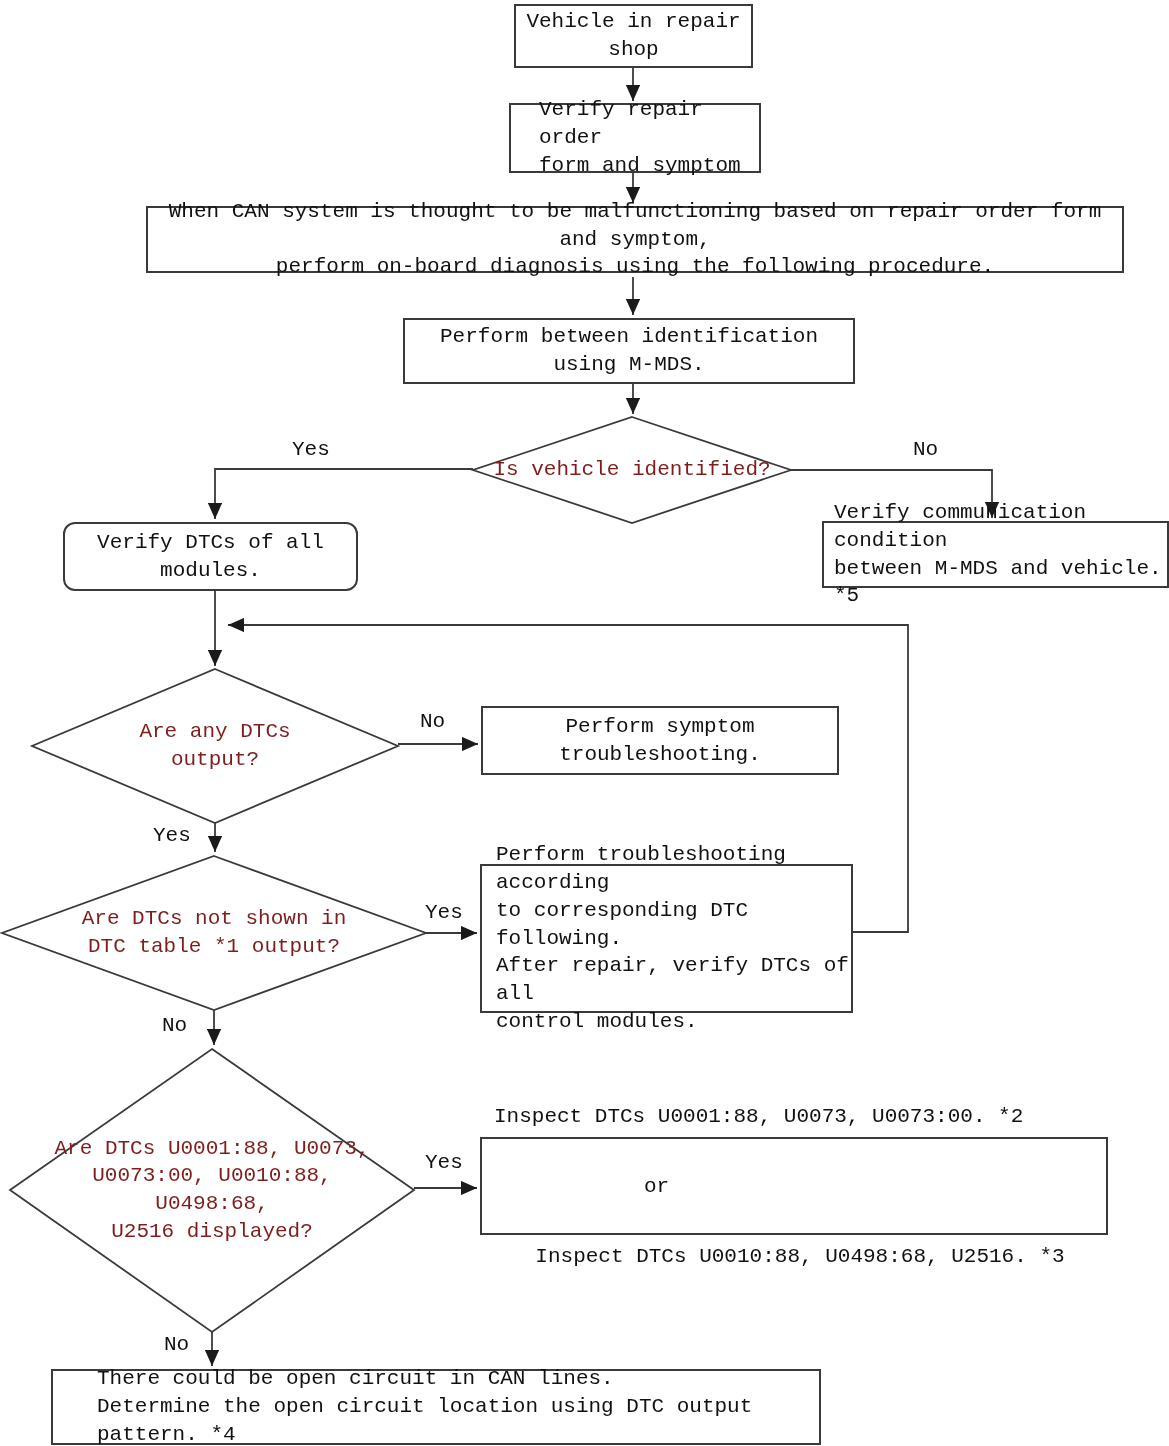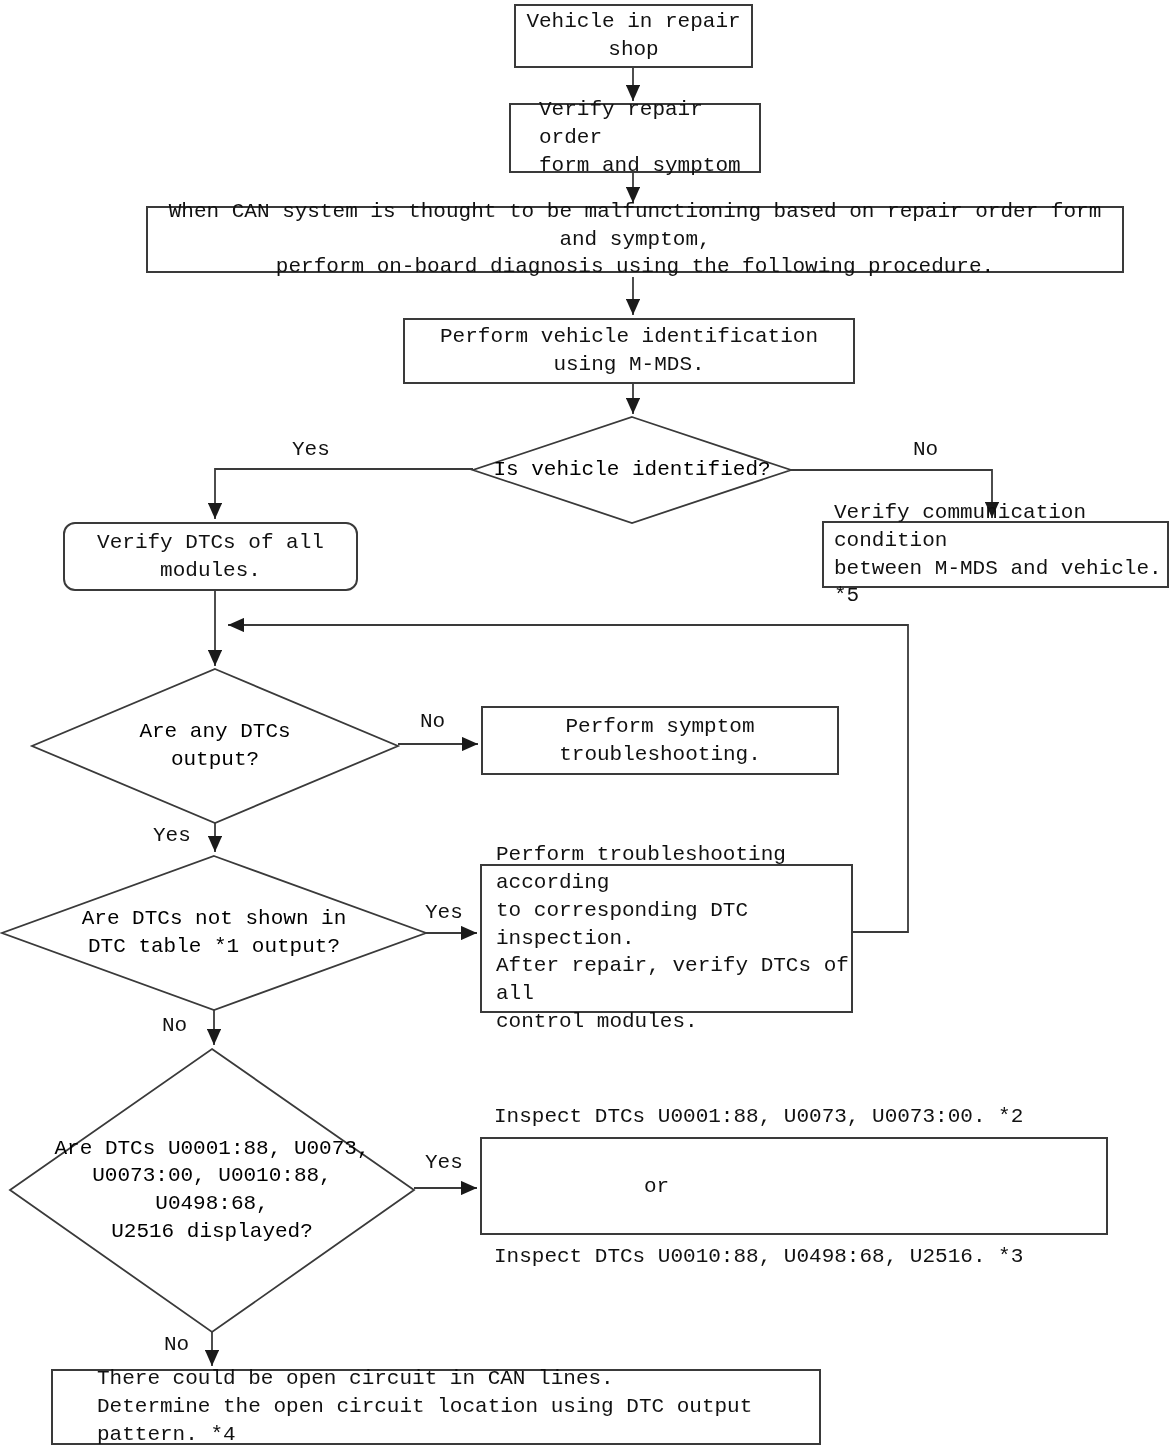--- a/index.html
+++ b/index.html
@@ -12,21 +12,21 @@
   .box {
     position:absolute; box-sizing:border-box; background:#fff;
     border:2px solid #3a3a3a; display:flex; align-items:center;
     font-size:21px; line-height:1.32; color:#111;
   }
   .center { justify-content:center; text-align:center; }
   .pre { white-space:pre-line; }
   .lbl { position:absolute; font-size:21px; color:#111; }
   .dtext {
     position:absolute; display:flex; align-items:center; justify-content:center;
-    text-align:center; font-size:21px; line-height:1.32; color:#000000; white-space:pre-line;
+    text-align:center; font-size:21px; line-height:1.32; color:#7f1d1d; white-space:pre-line;
   }
   .vcol { flex-direction:column; align-items:stretch; justify-content:center;gap:39px; }
   .vcol div { line-height:31px; }
 </style>
 </head>
 <body>
 
 <div class="stage">
 
   <svg class="layer" width="1169" height="1446" viewBox="0 0 1169 1446">
@@ -60,38 +60,38 @@
   </svg>
 
   <div class="box center" style="left:514px; top:4px; width:239px; height:64px;">Vehicle in repair shop</div>
 
   <div class="box pre" style="left:509px; top:103px; width:252px; height:70px; padding-left:28px;">Verify repair order
 form and symptom</div>
 
   <div class="box center pre" style="left:146px; top:206px; width:978px; height:67px;">When CAN system is thought to be malfunctioning based on repair order form and symptom,
 perform on-board diagnosis using the following procedure.</div>
 
-  <div class="box center" style="left:403px; top:318px; width:452px; height:66px;">Perform vehicle identification using M-MDS.</div>
+  <div class="box center" style="left:403px; top:318px; width:452px; height:66px;">Perform between identification using M-MDS.</div>
 
   <div class="box center" style="left:63px; top:522px; width:295px; height:69px;border-radius:12px;">Verify DTCs of all modules.</div>
 
   <div class="box pre" style="left:822px; top:521px; width:347px; height:67px; padding-left:10px;">Verify communication condition
 between M-MDS and vehicle. *5</div>
 
   <div class="box center" style="left:481px; top:706px; width:358px; height:69px;">Perform symptom troubleshooting.</div>
 
   <div class="box pre" style="left:480px; top:864px; width:373px; height:149px; padding-left:14px;">Perform troubleshooting according
-to corresponding DTC inspection.
+to corresponding DTC following.
 After repair, verify DTCs of all
 control modules.</div>
 
   <div class="box vcol" style="left:480px; top:1137px; width:628px; height:98px;">
     <div style="padding-left:12px;">Inspect DTCs U0001:88, U0073, U0073:00.  *2</div>
     <div style="padding-left:162px;">or</div>
-    <div style="padding-left:12px;">Inspect DTCs U0010:88, U0498:68, U2516.  *3</div>
+    <div style="padding-left:12px;text-align:center;">Inspect DTCs U0010:88, U0498:68, U2516.  *3</div>
   </div>
 
   <div class="box pre" style="left:51px; top:1369px; width:770px; height:76px; padding-left:44px;">There could be open circuit in CAN lines.
 Determine the open circuit location using DTC output pattern.   *4</div>
 
   <div class="dtext" style="left:472px; top:448px; width:320px; height:44px;">Is vehicle identified?</div>
 
   <div class="dtext" style="left:65px; top:705px; width:300px; height:82px;">Are any DTCs
 output?</div>
 

